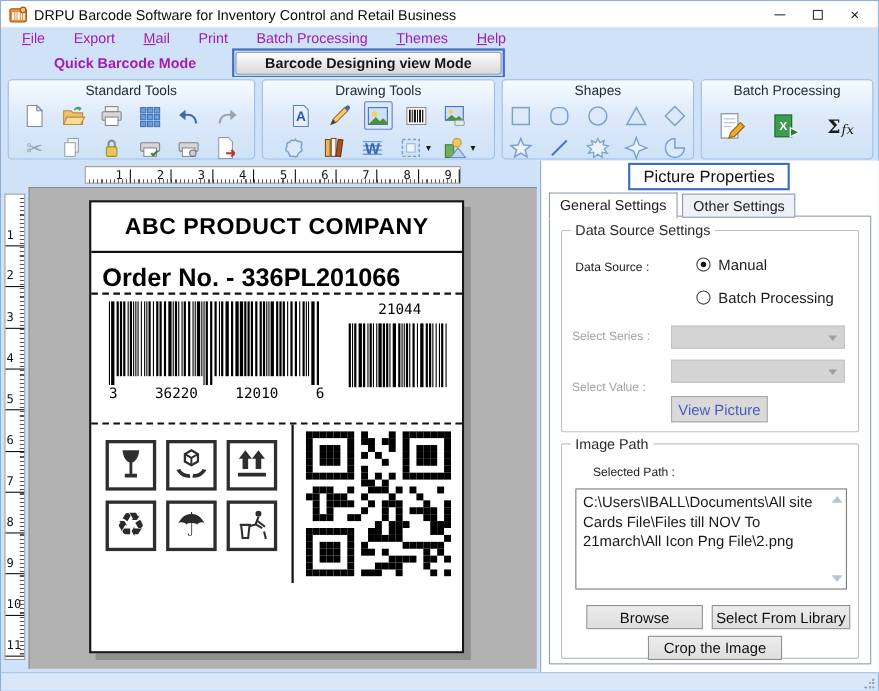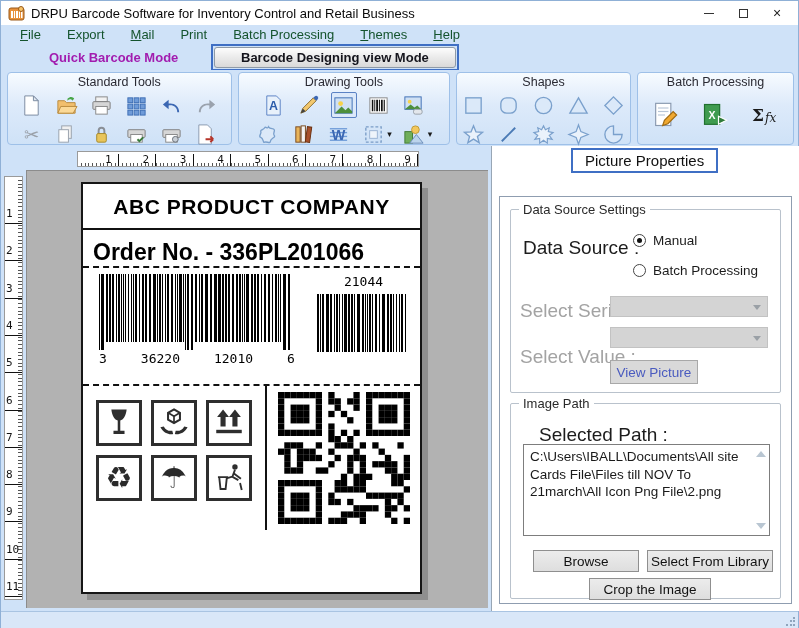--- a/index.html
+++ b/index.html
@@ -11,21 +11,21 @@
   .app-icon { width:17px; height:17px; margin:0 6px 0 3px; display:inline-flex; }
   .title-text { font-size:13px; color:#0a0a0a; flex:1; white-space:nowrap; }
   .win-controls { display:flex; height:100%; }
   .wc { width:34px; height:100%; display:flex; align-items:center; justify-content:center; color:#222; cursor:default; }
   .min-glyph { width:10px; height:1px; background:#333; display:inline-block; }
   .max-glyph { width:9px; height:9px; border:1px solid #333; display:inline-block; }
   .wc.close { font-size:14px; }
 
   
   .menubar { position:absolute; left:0; top:24px; width:100%; height:19px; background:#cfe2f8; display:flex; align-items:center; padding-left:6px; }
-  .menu-item { font-size:13px; color:#14532d; padding:0 13px; white-space:nowrap; }
+  .menu-item { font-size:13px; color:#a21caf; padding:0 13px; white-space:nowrap; }
   .menu-item u { text-decoration:underline; }
 
   
   .modebar { position:absolute; left:0; top:43px; width:100%; height:26px; background:#cfe2f8; display:flex; align-items:center; }
   .quick-mode { font-size:13px; font-weight:bold; color:#a21caf; margin-left:48px; width:150px; }
   .design-mode-wrap { border:2px solid #3f6fc4; background:#cfe2f8; padding:1px; margin-left:12px; }
   .design-mode { display:inline-block; font-size:13px; font-weight:bold; color:#14141c; background:linear-gradient(#fdfdfd,#ececec 45%,#d9d9d9); border:1px solid #8f9aa6; border-radius:3px; padding:2px 26px; }
 
   
   .ribbon { position:absolute; left:0; top:69px; width:100%; height:79px; background:#cfe2f8; display:flex; gap:6px; padding:2px 4px 4px 6px; }
@@ -83,21 +83,21 @@
   .pp-title-wrap { position:absolute; left:79px; top:2px; border:2px solid #3f6fc4; background:#fff; z-index:3; }
   .pp-title { display:inline-block; font-size:15px; color:#111; padding:2px 12px; }
   .tabs { position:absolute; left:7px; top:29px; z-index:2; }
   .tab { display:inline-block; font-size:13px; color:#222; padding:3px 9px 2px 9px; border:1px solid #8f9db0; background:#eef1f5; position:relative; top:1px; }
   .tab.active { background:#fff; border-bottom:1px solid #fff; top:0; padding-bottom:4px; }
   .tab-panel { position:absolute; left:7px; top:50px; width:293px; height:408px; border:1px solid #8f9db0; background:#fff; }
   .groupbox { position:absolute; left:10px; width:271px; border:1px solid #b9c2cc; border-radius:2px; background:#fff; }
   .gb1 { top:12px; height:184px; }
   .gb2 { top:206px; height:196px; }
   .legend { position:absolute; top:-8px; left:8px; background:#fff; padding:0 4px; font-size:13px; color:#2a2a2a; }
-  .lbl { position:absolute; font-size:19px; color:#1c1c1c; white-space:nowrap; }
+  .lbl { position:absolute; font-size:11px; color:#1c1c1c; white-space:nowrap; }
   .lbl.dis { color:#a3a3a3; }
   .ds-lbl { left:12px; top:27px; }
   .radio-row { position:absolute; left:122px; display:flex; align-items:center; gap:7px; }
   .r1 { top:23px; } .r2 { top:53px; }
   .radio { width:13px; height:13px; border:1px solid #444; border-radius:50%; background:#fff; position:relative; flex:none; }
   .radio.on::after { content:""; position:absolute; left:3px; top:3px; width:5px; height:5px; border-radius:50%; background:#111; }
   .rlbl { font-size:13.5px; color:#1c1c1c; white-space:nowrap; }
   .ss-lbl { left:9px; top:90px; } .sv-lbl { left:9px; top:136px; }
   .combo { position:absolute; left:99px; width:158px; height:21px; background:#d4d4d4; border:1px solid #c2c2c2; }
   .c1 { top:86px; } .c2 { top:117px; }
@@ -929,20 +929,24 @@
               </div>
           </div>
         </div>
       </div>
     </div>
 
     <div class="props-panel">
       <div class="pp-title-wrap">
         <span class="pp-title">Picture Properties</span>
       </div>
+      <div class="tabs">
+        <span class="tab active">General Settings</span>
+        <span class="tab">Other Settings</span>
+      </div>
       <div class="tab-panel">
 
         <div class="groupbox gb1">
           <span class="legend">Data Source Settings</span>
           <span class="lbl ds-lbl">Data Source :</span>
           <span class="radio-row r1">
             <span class="radio on"></span>
             <span class="rlbl">Manual</span>
           </span>
           <span class="radio-row r2">

